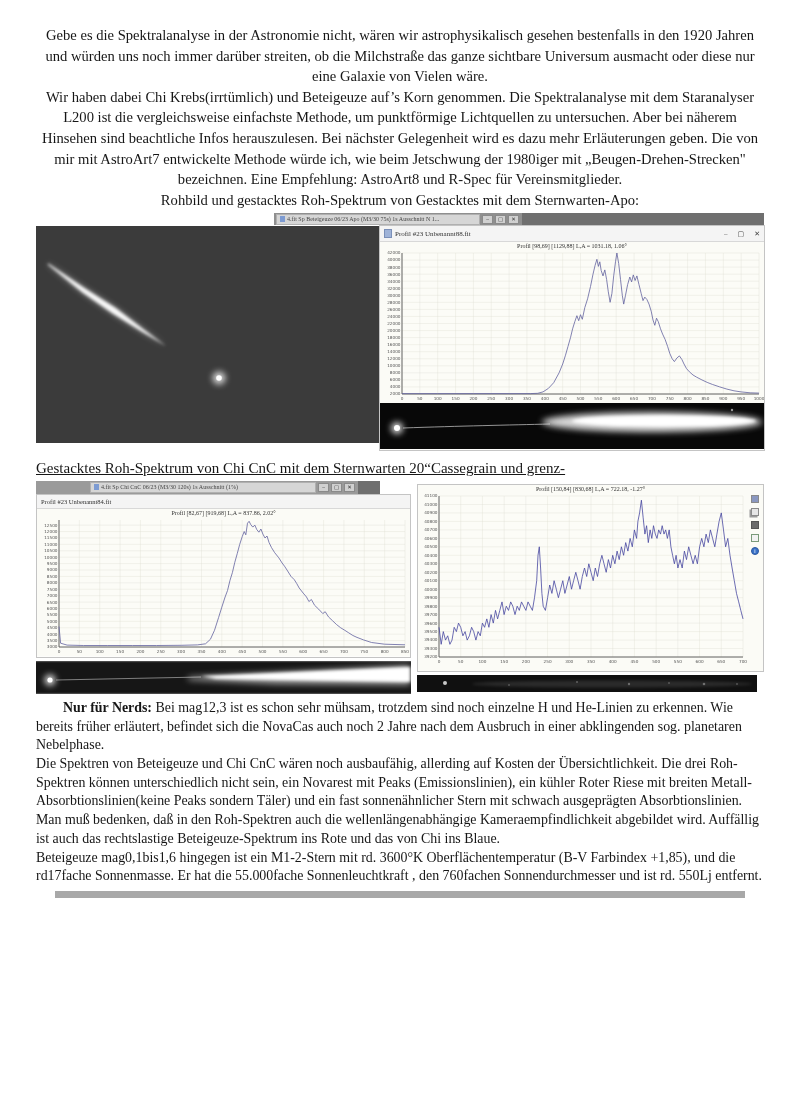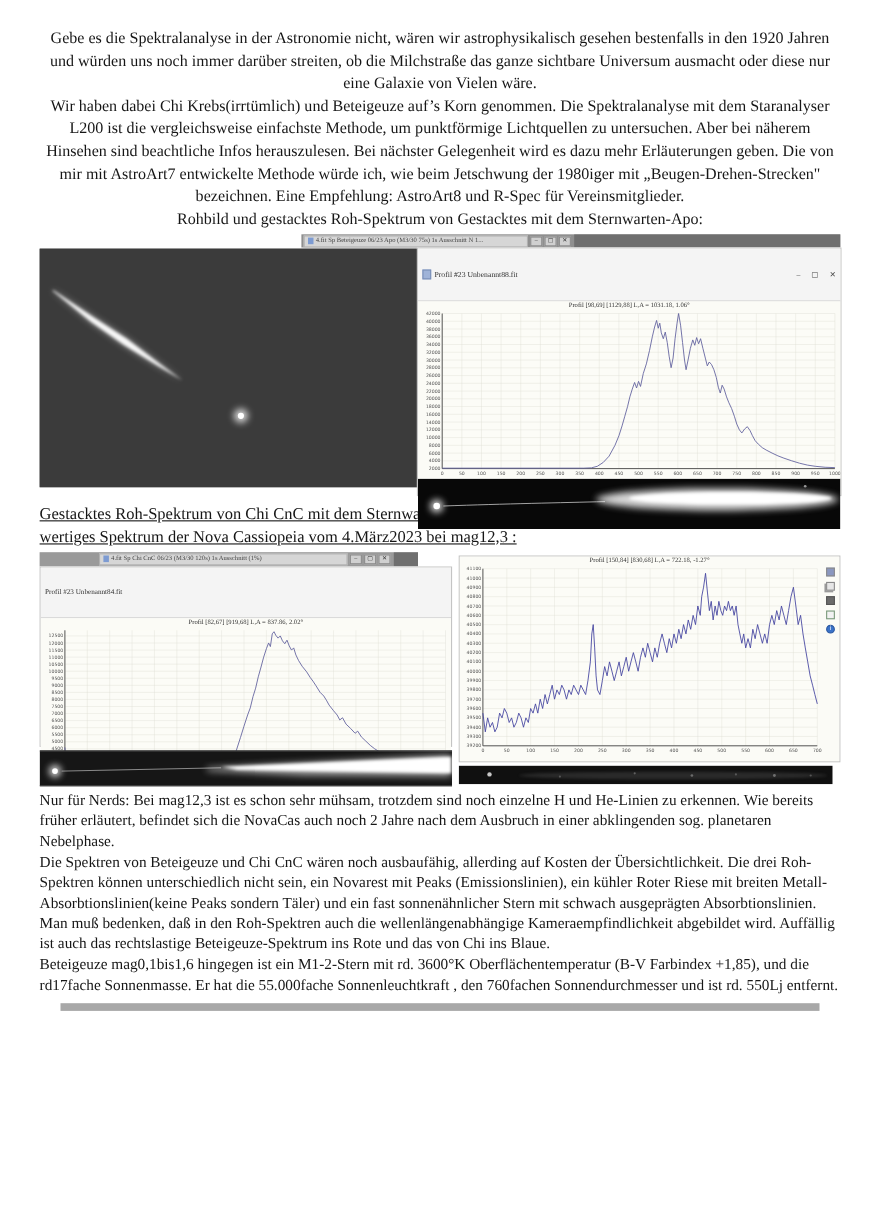--- a/index.html
+++ b/index.html
@@ -2,21 +2,21 @@
 <html><head>
 <meta charset="utf-8">
 <style>
   html,body{margin:0;padding:0;background:#ffffff;}
   body{width:800px;height:1102px;overflow:hidden;font-family:"Liberation Serif",serif;color:#161616;}
   .page{padding:25px 36px 0 36px;}
   .doc-title{font-size:15.5px;font-weight:bold;margin:0 0 5px 0;line-height:18px;}
   .para{margin:0;font-size:14.6px;line-height:20.6px;text-align:center;}
   .caption{margin:0;font-size:15px;line-height:20.6px;text-decoration:underline;}
   .nerds p{margin:0;font-size:13.9px;line-height:18.7px;}
-  .nerds .bold{font-weight:normal;}
+  .nerds .bold{font-weight:bold;margin-left:27px;}
 
   
   .figrow{position:relative;}
   #row1{height:240px;margin:3px 0 5px 0;}
   #row2{height:214px;margin:2px 0 4px 0;}
 
   .rawimg{position:absolute;left:0;top:13px;width:345px;height:217px;background:#3b3b3b;}
 
   
   .tabstrip{position:absolute;display:flex;align-items:center;background:#8f8f8f;overflow:hidden;}
@@ -30,21 +30,21 @@
   .tbtn{width:11px;height:9px;margin-left:2px;background:#d0d0d0;border:1px solid #8a8a8a;
         font-size:5.5px;line-height:7px;text-align:center;color:#333;box-sizing:border-box;}
   .strip-rest{flex:1;height:100%;background:#6f6f6f;margin-left:3px;}
 
   .window{position:absolute;background:#fdfdfb;border:1px solid #c4c4c4;box-sizing:border-box;}
   #win1{left:343px;top:12px;width:386px;height:226px;}
   #win2{left:0;top:13px;width:375px;height:164px;}
   #win3{left:381px;top:3px;width:347px;height:188px;}
 
   .titlebar{display:flex;align-items:center;background:#f4f4f4;border-bottom:1px solid #d8d8d8;
-            font-size:7px;color:#333;padding:16px 4px;font-family:Liberation Serif, serif;}
+            font-size:7px;color:#333;padding:0 4px;font-family:Liberation Serif, serif;}
   #win1 .titlebar{height:15px;}
   #win2 .titlebar{height:13px;font-size:6.5px;}
   .doc-ico{display:inline-block;width:6px;height:7px;background:#9fb3d8;border:1px solid #7a8fb8;margin-right:3px;}
   .controls{margin-left:auto;display:flex;gap:10px;color:#444;}
   .controls span{cursor:default;}
 
   .chartzone{position:relative;background:#fbfbf6;}
   .charttitle{font-size:6px;color:#333;text-align:center;height:9px;line-height:9px;overflow:hidden;}
   svg.chart{display:block;}
 
@@ -213,21 +213,20 @@
           <path d="M 23 25 C 80 23 130 22 170 21" stroke="#cccccc" stroke-width="0.9" fill="none" opacity="0.8"></path>
           <ellipse cx="272" cy="19" rx="110" ry="10" fill="#f0f0f0" opacity="0.9" filter="url(#b3)"></ellipse>
           <ellipse cx="284" cy="18" rx="92" ry="5.5" fill="#ffffff" filter="url(#b1)"></ellipse>
           <circle cx="352" cy="7" r="1.2" fill="#999999"></circle>
         </svg>
       </div>
     </div>
   </div>
 
   <p class="caption">Gestacktes Roh-Spektrum von Chi CnC mit dem Sternwarten 20“Cassegrain und grenz-</p>
-  <p class="caption">wertiges Spektrum der Nova Cassiopeia vom 4.März2023 bei mag12,3 :</p>
 
   <div class="figrow" id="row2">
 
     <div class="tabstrip">
       <div class="tab">
         <span class="mini-doc-icon"></span>
         <span>4.fit Sp Chi CnC 06/23 (M3/30 120s) 1s Ausschnitt (1%)</span>
       </div>
       <div class="tbtn">–</div>
       <div class="tbtn">▢</div>

